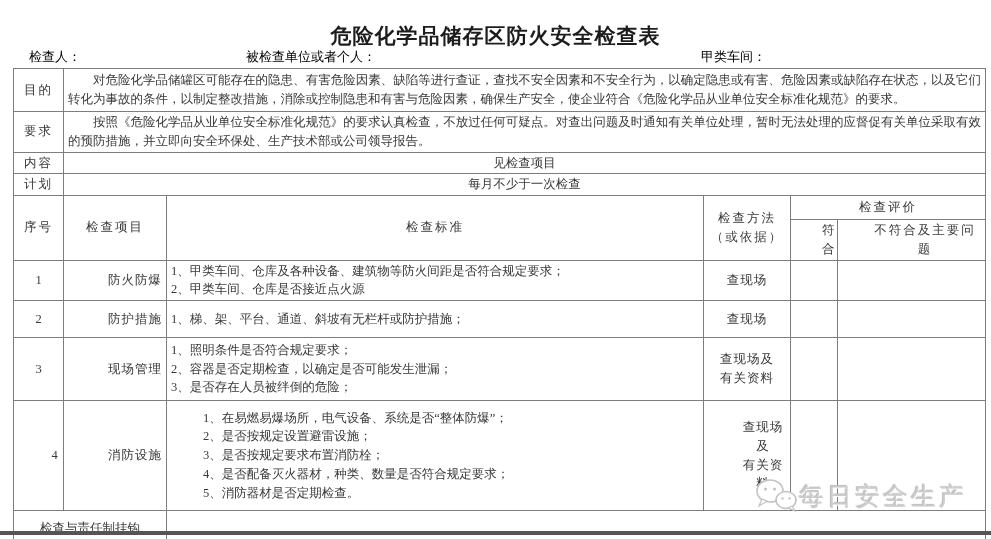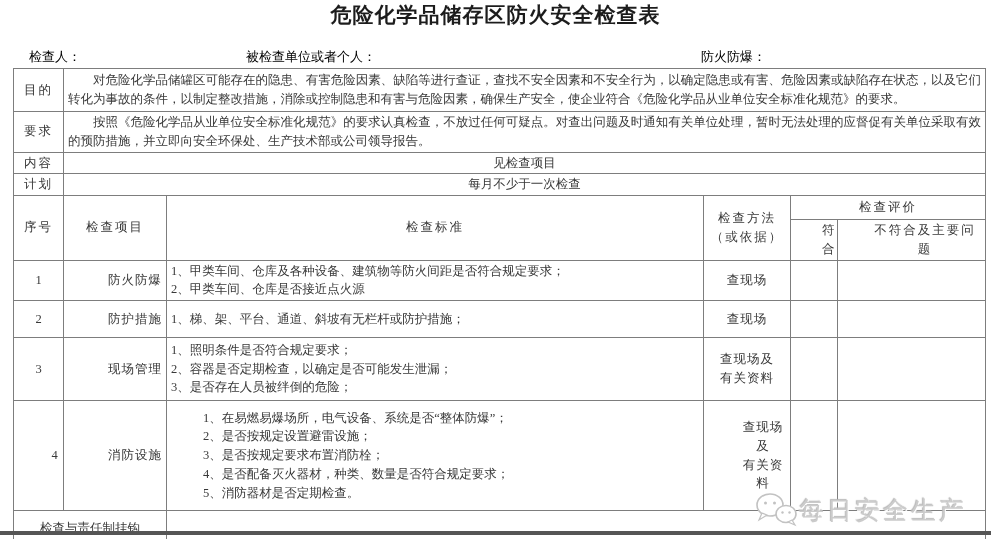--- a/index.html
+++ b/index.html
@@ -5,21 +5,21 @@
   html,body{margin:0;padding:0;background:#fff;}
   .page{
     position:relative;
     width:991px;height:539px;
     background:#fff;
     font-family:"Liberation Serif","DejaVu Serif",serif;
     color:#383838;
     overflow:hidden;
   }
   .title{
-    position:absolute;top:1px;left:0;width:100%;
+    position:absolute;top:22px;left:0;width:100%;
     text-align:center;
     font-size:21px;font-weight:bold;color:#1c1c1c;
     letter-spacing:1px;margin:0;
   }
   .info-row{position:absolute;top:48px;left:11px;width:100%;height:18px;font-size:13px;color:#000000;}
   .info-row .inspector{position:absolute;left:18px;}
   .info-row .inspected{position:absolute;left:235px;}
   .info-row .time{position:absolute;left:690px;}
 
   table.sheet{
@@ -47,21 +47,21 @@
   tr.hdr2 td{height:22px;text-align:center;letter-spacing:2px;padding-left:31px;}
   tr.r1 td{height:35px;}
   tr.r2 td{height:34px;}
   tr.r3 td{height:60px;}
   tr.r4 td{height:107px;padding-left:36px;}
   tr.foot td{height:52px;}
   td.method{text-align:center;white-space:pre-line;letter-spacing:1px;}
   td.item{text-align:right;letter-spacing:1px;margin-top:22px;}
 
   .watermark{
-    position:absolute;top:492px;right:24px;
+    position:absolute;top:478px;right:24px;
     display:flex;align-items:center;
     color:#cbcbcb;
     font-size:25px;letter-spacing:3px;
     text-shadow:1px 1px 0 #ffffff, -1px -1px 1px #b9b9b9;
     pointer-events:none;
   }
   .watermark svg{display:block;}
 
   .bottom-bar{
     position:absolute;left:0;top:531px;width:991px;height:4px;
@@ -71,21 +71,21 @@
 </head>
 <body>
 
 <div class="page">
 
   <h1 class="title">危险化学品储存区防火安全检查表</h1>
 
   <div class="info-row">
     <span class="inspector">检查人：</span>
     <span class="inspected">被检查单位或者个人：</span>
-    <span class="time">防火防爆：</span>
+    <span class="time">甲类车间：</span>
   </div>
 
   <table class="sheet">
     <colgroup>
       <col style="width:50px">
         <col style="width:103px">
         <col style="width:537px">
       <col style="width:87px">
         <col style="width:47px">
         <col style="width:148px">

